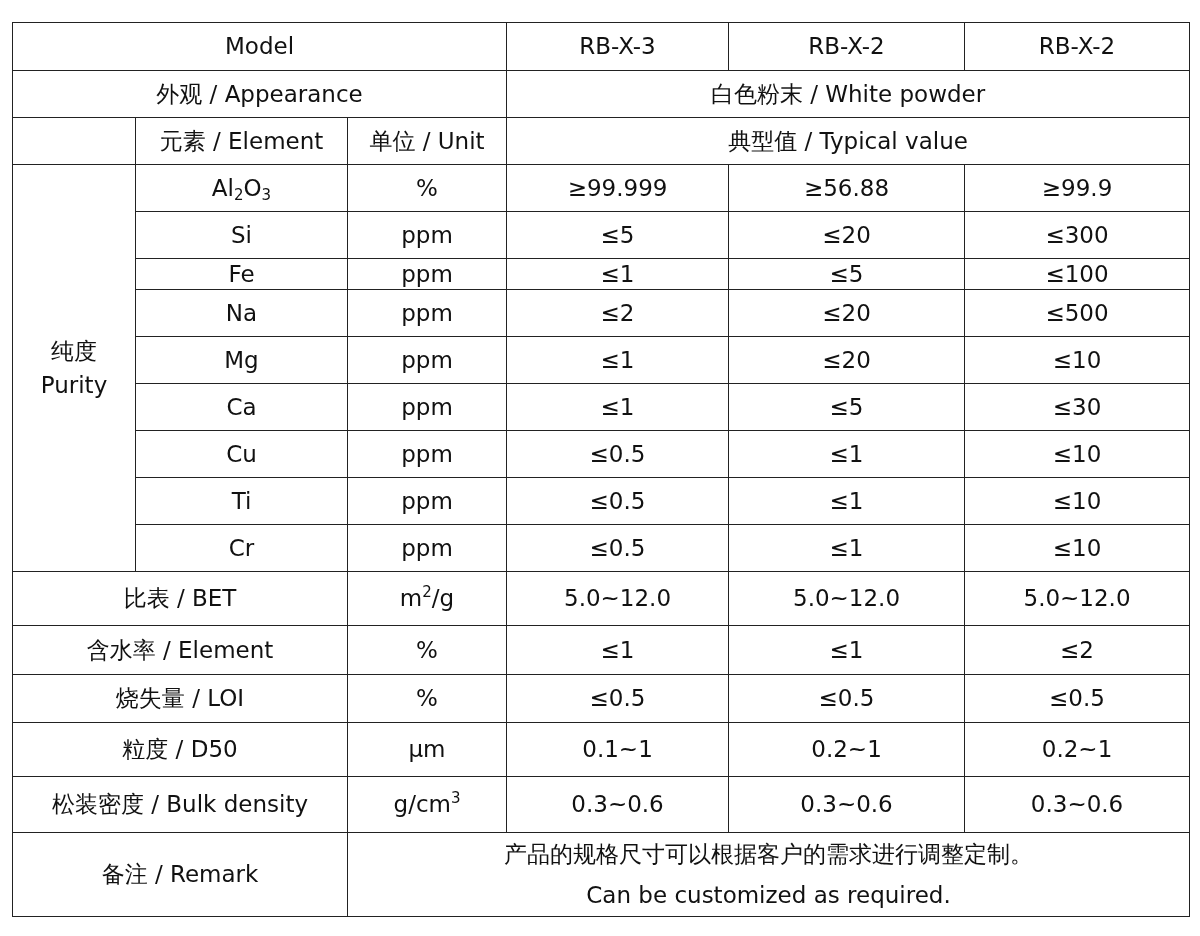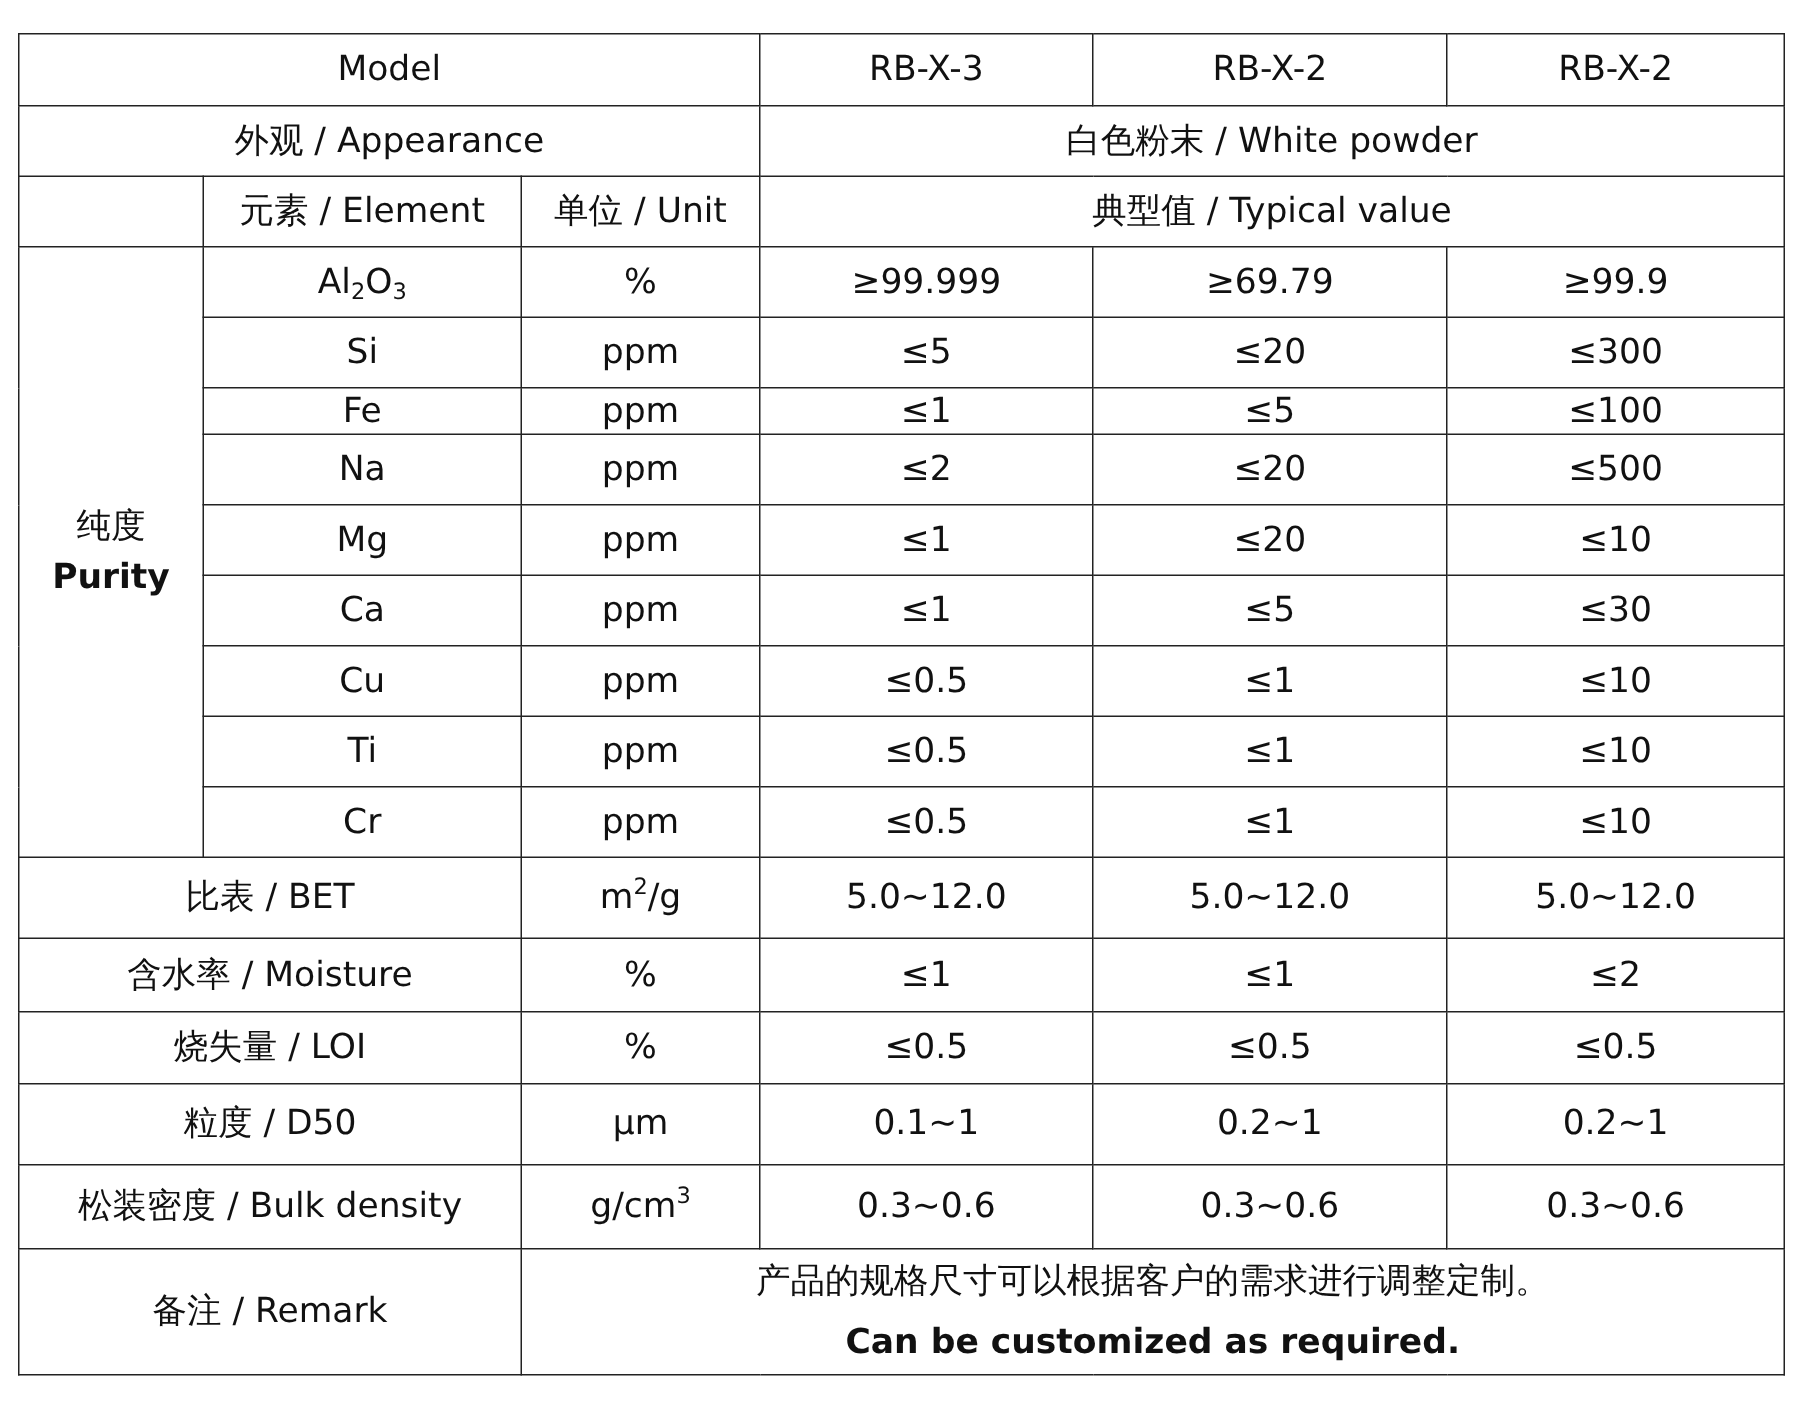--- a/index.html
+++ b/index.html
@@ -5,21 +5,21 @@
   html,body{margin:0;padding:0;background:#ffffff;}
   body{width:1200px;height:936px;position:relative;overflow:hidden;
        font-family:"DejaVu Sans","Liberation Sans",sans-serif;color:#111;}
   table.spec{position:absolute;left:12px;top:22px;border-collapse:collapse;table-layout:fixed;
        width:1177px;}
   table.spec td{border:1.5px solid #222;text-align:center;vertical-align:middle;
        font-size:23px;padding:0;line-height:1.15;white-space:nowrap;}
   sub{font-size:15px;vertical-align:-4px;line-height:0;}
   sup{font-size:15px;vertical-align:9px;line-height:0;}
   .remark-line{display:block;}
-  .remark-line + .remark-line{margin-top:14px;font-weight:bold;}
+  .remark-line + .remark-line{margin-top:14px;}
 </style>
 </head>
 <body>
 
 <table class="spec">
   <colgroup>
     <col style="width:123px">
       <col style="width:212px">
       <col style="width:159px">
     <col style="width:222px">
@@ -48,21 +48,21 @@
   </tr>
 
   <tr style="height:47px">
     <td rowspan="9">
       <span class="remark-line">纯度</span>
       <span class="remark-line" style="margin-top:8px">Purity</span>
     </td>
     <td><span>Al</span><sub>2</sub><span>O</span><sub>3</sub></td>
     <td>%</td>
     <td>≥99.999</td>
-    <td>≥69.79</td>
+    <td>≥56.88</td>
     <td>≥99.9</td>
   </tr>
   <tr style="height:47px">
     <td>Si</td>
     <td>ppm</td>
     <td>≤5</td>
     <td>≤20</td>
     <td>≤300</td>
   </tr>
   <tr style="height:31px">
@@ -116,21 +116,21 @@
   </tr>
 
   <tr style="height:54px">
     <td colspan="2">比表 / BET</td>
     <td><span>m</span><sup>2</sup><span>/g</span></td>
     <td>5.0~12.0</td>
     <td>5.0~12.0</td>
     <td>5.0~12.0</td>
   </tr>
   <tr style="height:49px">
-    <td colspan="2">含水率 / Moisture</td>
+    <td colspan="2">含水率 / Element</td>
     <td>%</td>
     <td>≤1</td>
     <td>≤1</td>
     <td>≤2</td>
   </tr>
   <tr style="height:48px">
     <td colspan="2">烧失量 / LOI</td>
     <td>%</td>
     <td>≤0.5</td>
     <td>≤0.5</td>

